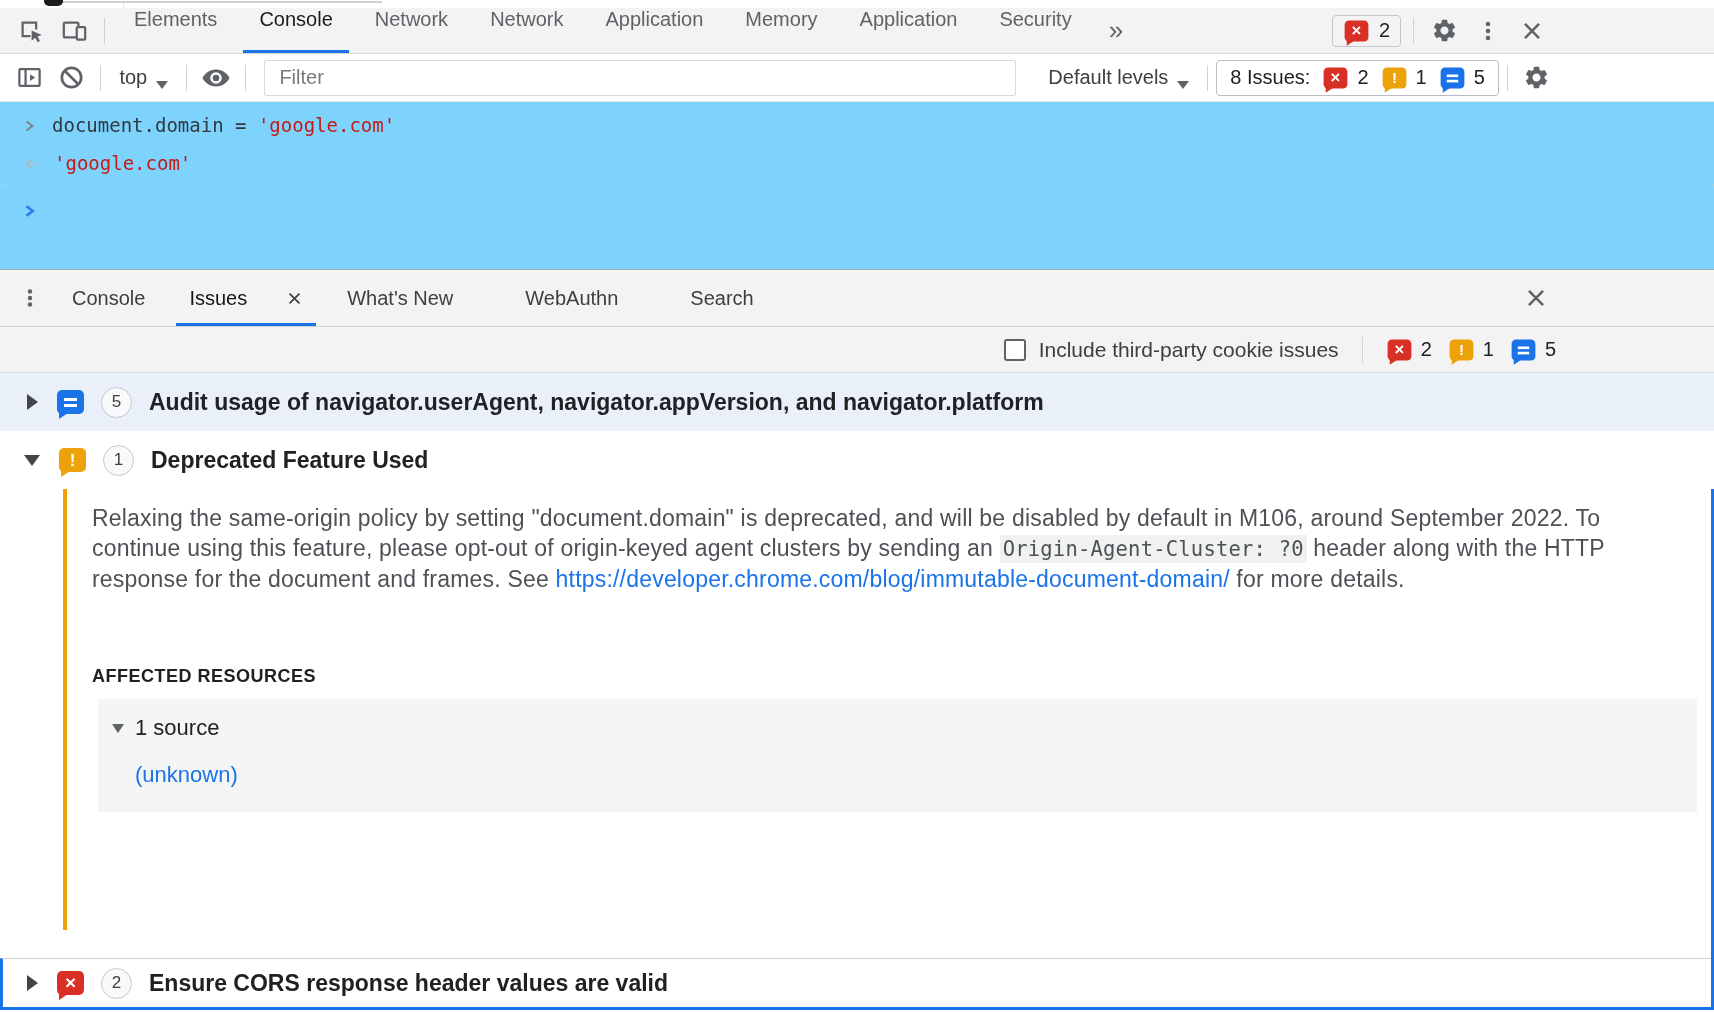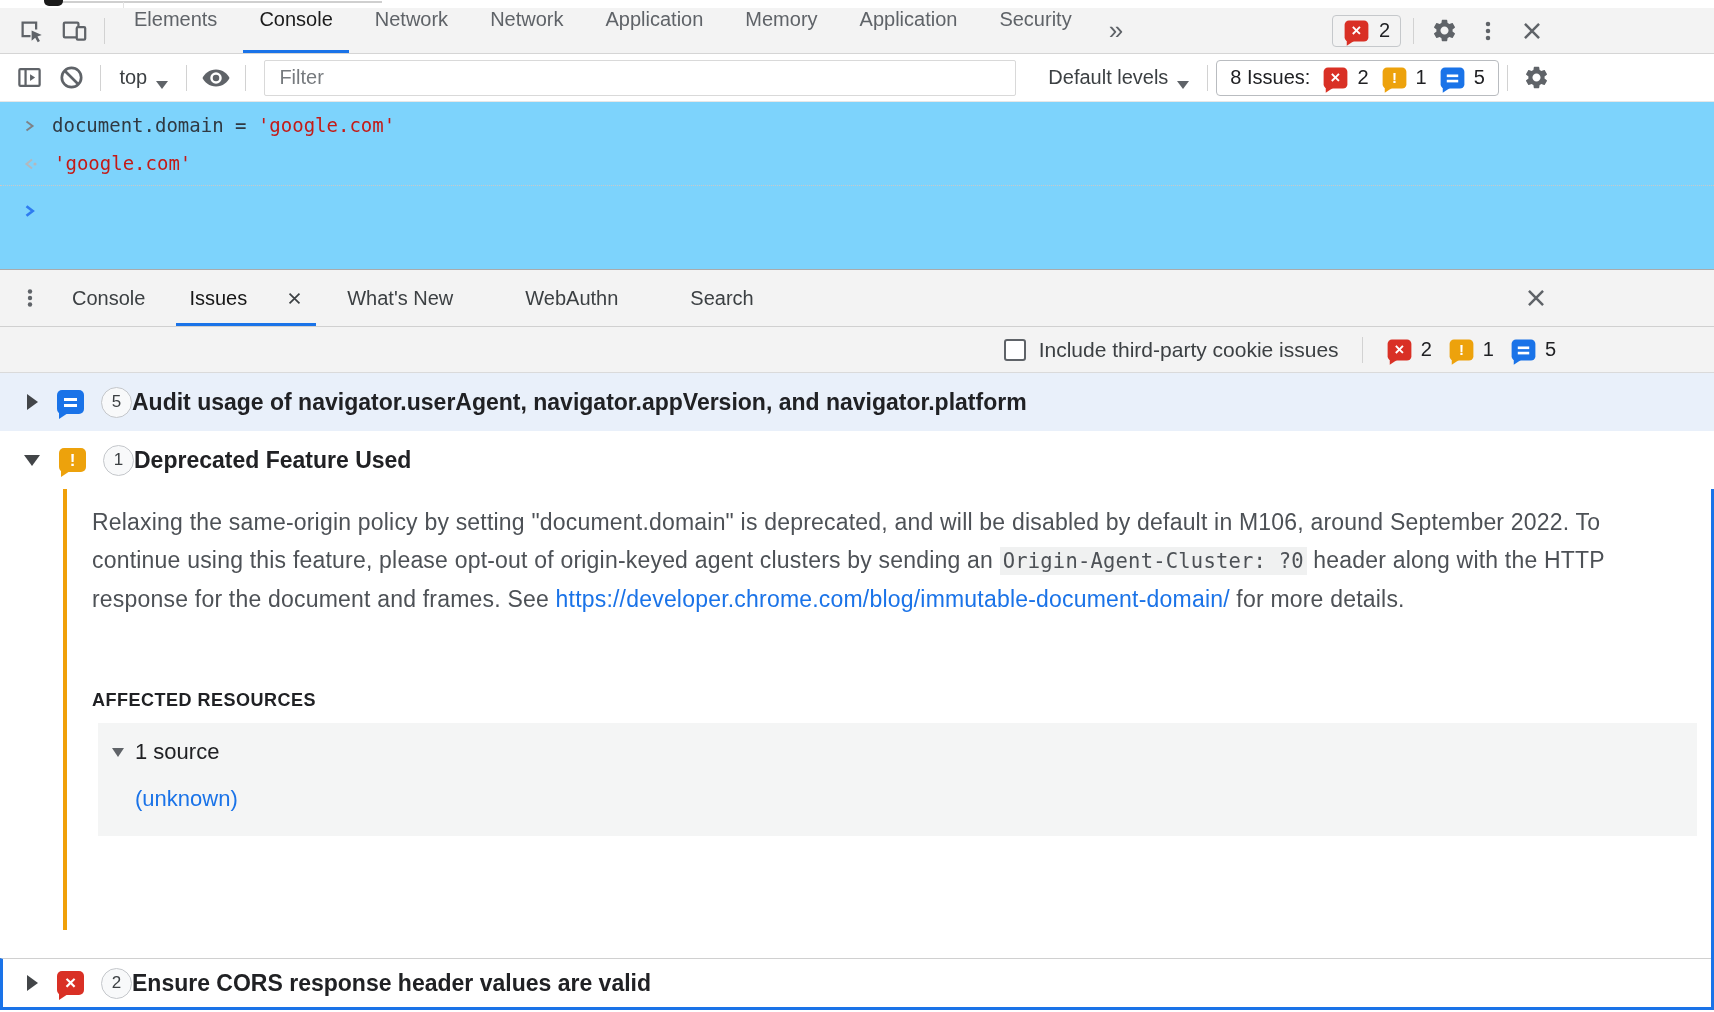--- a/index.html
+++ b/index.html
@@ -79,26 +79,26 @@
   .badge-group{ display:flex; align-items:center; gap:16px; }
 
   
   .issue-row{ display:flex; align-items:center; height:58px; background:#fff; padding-left:22px; cursor:pointer; }
   .issue-row.audit{ background:#e9f0fa; }
   .tri-r{ width:0; height:0; border-top:8px solid transparent; border-bottom:8px solid transparent; border-left:11px solid #424548; margin-left:5px; flex:0 0 auto; }
   .tri-d{ width:0; height:0; border-left:8px solid transparent; border-right:8px solid transparent; border-top:11px solid #424548; margin-left:2px; flex:0 0 auto; }
   .issue-row .bubble{ margin-left:19px; }
   .count{ min-width:31px; height:31px; padding:0 8px; margin-left:17px; border-radius:16px; background:#f8f9fa;
     border:1px solid #c4c7cb; color:#3c4043; font-size:17px; display:flex; align-items:center; justify-content:center; flex:0 0 auto; }
-  .ititle{ font-size:23px; font-weight:700; color:var(--txt); white-space:nowrap; }
+  .ititle{ margin-left:17px; font-size:23px; font-weight:700; color:var(--txt); white-space:nowrap; }
 
   .focus-wrap{ border-right:3px solid var(--blue); border-bottom:3px solid var(--blue); }
   .issue-detail{ position:relative; height:441px; padding:14px 14px 0 92px; overflow:hidden; background:#fff; }
   .orange-bar{ position:absolute; left:63px; top:0; bottom:0; width:4px; background:#f0a009; }
-  .desc{ width:1560px; font-size:23px; line-height:38px; color:#4d5156; letter-spacing:0.2px; }
+  .desc{ width:1560px; font-size:23px; line-height:30px; color:#4d5156; letter-spacing:0.2px; }
   .desc code{ font-family:"DejaVu Sans Mono",monospace; font-size:20.5px; background:#f0f1f1; padding:2px 3px; color:#4d5156; }
   .desc a{ color:var(--blue); text-decoration:none; cursor:pointer; }
   .affected{ margin-top:72px; font-size:18px; font-weight:700; letter-spacing:0.5px; color:var(--txt); }
   .sources-box{ margin:12px 0 0 6px; background:#f4f5f5; padding:16px 0 24px 14px; }
   .src-toggle{ display:flex; align-items:center; gap:11px; font-size:22px; color:var(--txt); cursor:pointer; }
   .tri-d-sm{ width:0; height:0; border-left:6px solid transparent; border-right:6px solid transparent; border-top:9px solid var(--icon); }
   .src-link{ display:inline-block; margin:21px 0 0 23px; font-size:22px; color:var(--blue); cursor:pointer; }
   .detail-gap{ height:28px; background:#fff; }
   .issue-row.cors{ height:49px; border-top:1px solid #d0d0d0; border-left:3px solid var(--blue); padding-left:19px; }
 

